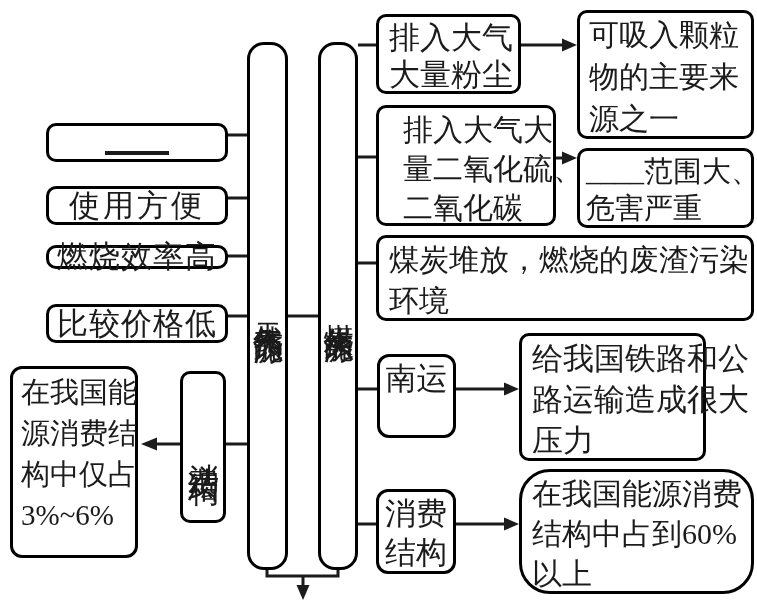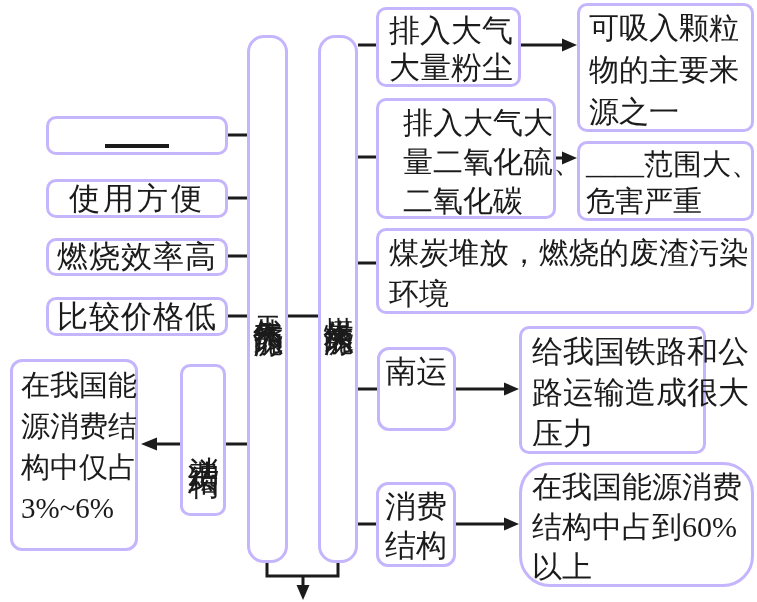--- a/index.html
+++ b/index.html
@@ -6,30 +6,30 @@
   .stage {
     position:relative; width:757px; height:602px; background:#ffffff;
     font-family:"Liberation Serif","DejaVu Serif",serif;
     color:#1b1b1b; overflow:hidden;
   }
   .wires { position:absolute; left:0; top:0; }
   .wires path { stroke:#1b1b1b; stroke-width:3; fill:none; }
   .wires polygon { fill:#1b1b1b; stroke:none; }
   .box {
     position:absolute; box-sizing:border-box; background:#ffffff;
-    border:3px solid #c4b5fd; border-radius:10px; font-size:30px;
+    border:3px solid #000000; border-radius:10px; font-size:30px;margin-top:7px;
   }
   .center { display:flex; align-items:center; justify-content:center; }
   .ln { display:block; white-space:nowrap; }
   .vtext { writing-mode:vertical-rl; text-orientation:upright; white-space:nowrap; }
 
   #b-blank       { left:46px;  top:116px; width:182px; height:39px; display:flex; justify-content:center; align-items:flex-end; }
   .blankline     { width:64px; height:0; border-bottom:4px solid #1b1b1b; margin-bottom:4px; color:transparent; overflow:hidden; font-size:2px; }
   #b-convenient  { left:46px;  top:179px; width:182px; height:39px; font-size:31px; letter-spacing:3px;text-align:center; }
-  #b-efficiency  { left:46px;  top:238px; width:182px; height:38px; font-size:31px; letter-spacing:1px; }
+  #b-efficiency  { left:46px;  top:238px; width:182px; height:24px; font-size:31px; letter-spacing:1px; }
   #b-price       { left:46px;  top:297px; width:182px; height:39px; font-size:31px; letter-spacing:1px; }
   #b-gas-share   { left:10px;  top:359px; width:128px; height:192px; font-size:29px; line-height:41px; padding:3px 0 0 8px; border-radius:12px; }
   #b-gas-consume { left:180px; top:364px; width:46px;  height:152px; }
   #b-gas-consume .vtext { font-size:31px; letter-spacing:4px; }
 
   #bar-gas  { left:247px; top:35px; width:41px; height:528px; border-radius:17px; }
   #bar-coal { left:318px; top:35px; width:40px; height:528px; border-radius:17px; }
   .bar .vtext { font-size:30px; letter-spacing:2px; }
 
   #b-dust          { left:376px; top:7px;   width:145px; height:80px;  font-size:31px; line-height:37px; padding:2px 0 0 10px; }

